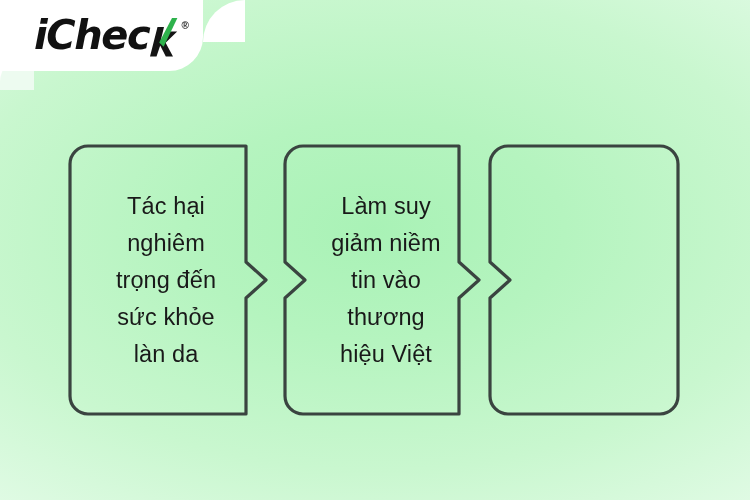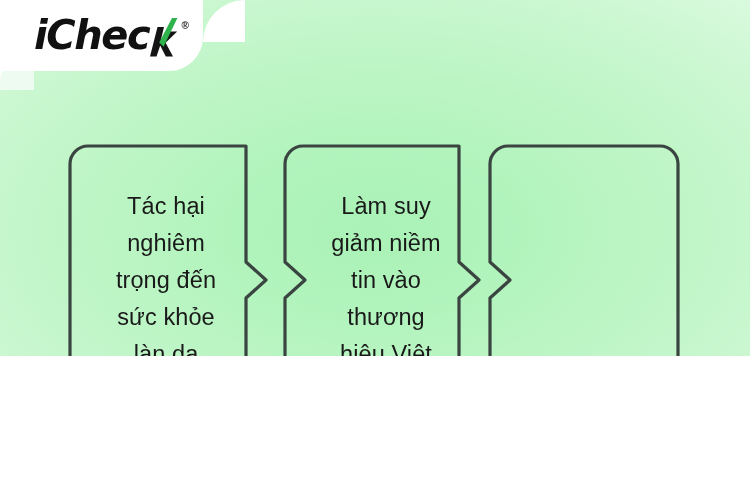--- a/index.html
+++ b/index.html
@@ -10,21 +10,21 @@
     width: 750px;
     height: 500px;
     overflow: hidden;
     font-family: "Liberation Sans", "DejaVu Sans", sans-serif;
     background: #ffffff;
   }
 
   #stage {
     position: relative;
     width: 750px;
-    height: 356px;
+    height: 500px;
     overflow: hidden;
     background: #15803d;
   }
 
   
   .green-surface {
     position: absolute;
     left: 0;
     top: 0;
     width: 750px;

